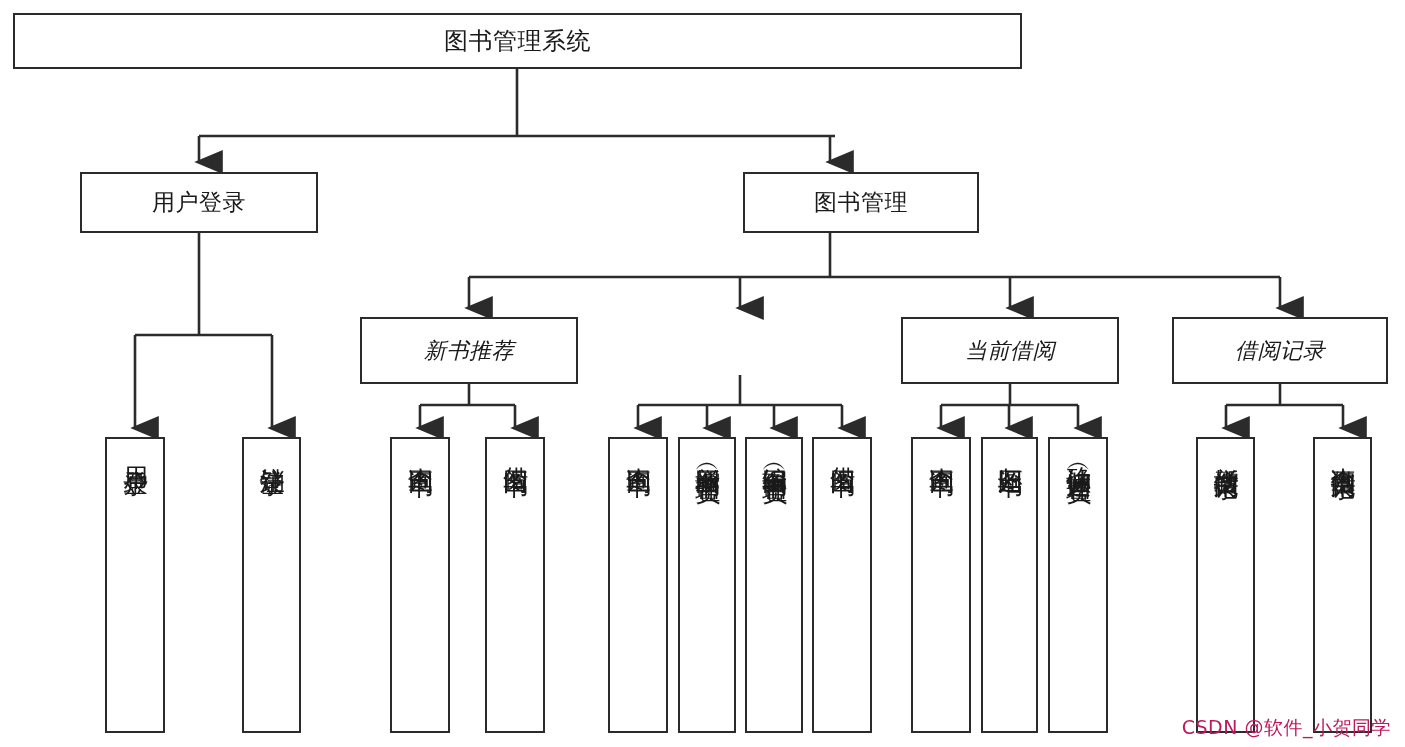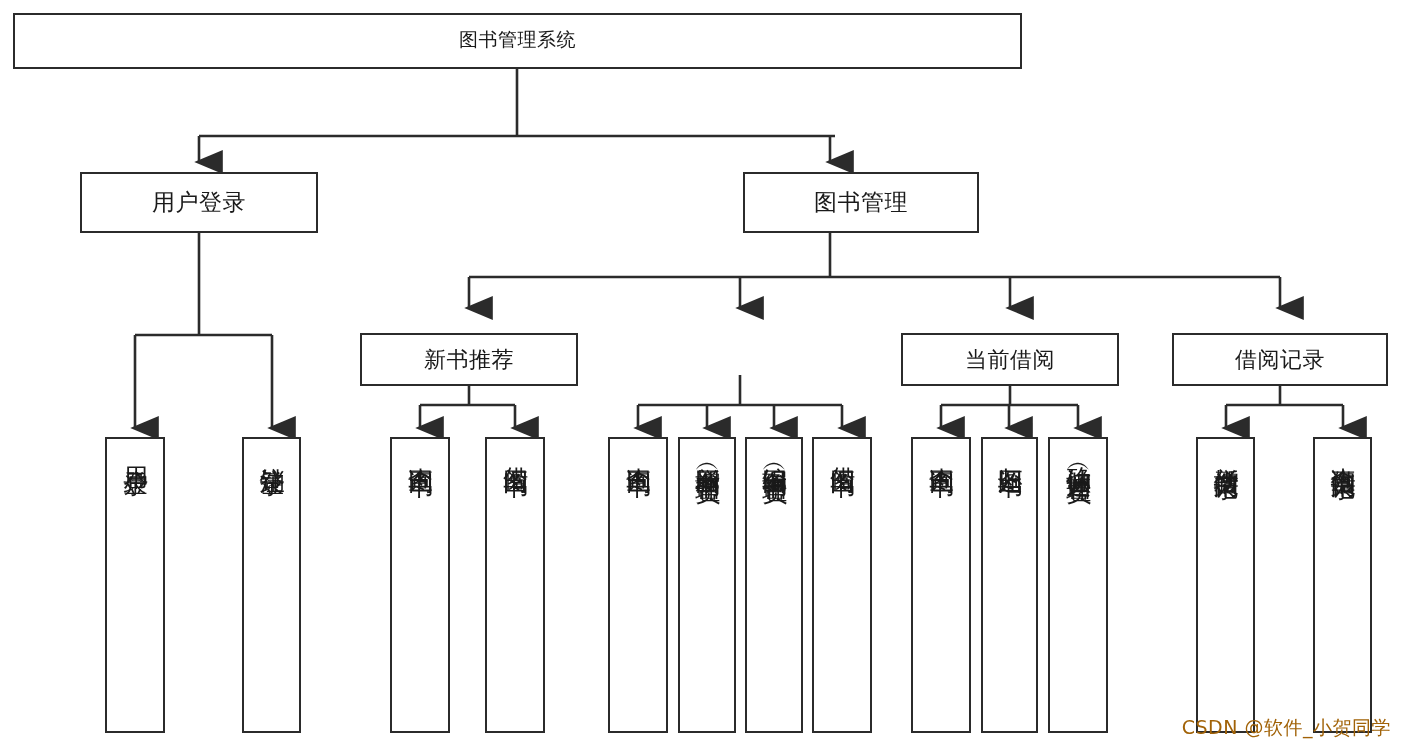--- a/index.html
+++ b/index.html
@@ -43,38 +43,38 @@
     white-space: nowrap;
   }
   
   .node.level-root {
     left: 13px;
     top: 13px;
     width: 1009px;
     height: 56px;
   }
   .node.level-root .node-label {
-    font-size: 19px;
-    font-family: Liberation Mono, monospace;
+    font-size: 24px;
   }
   
   .node.level-one {
     top: 172px;
     height: 61px;
   }
   .node.level-one .node-label {
     font-size: 23px;
   }
   #node-user-login  { left: 80px;  width: 238px; }
   #node-book-manage { left: 711px; width: 236px; margin-left: 32px; }
 
   
   .node.level-two {
-    top: 333px;
-    height: 53px;
+    top: 317px;
+    height: 67px;
+    font-style: italic;
   }
   .node.level-two .node-label {
     font-size: 22px;
   }
   #node-new-book-rec   { left: 360px;  width: 218px; }
   #node-book-borrow    { left: 632px;  width: 218px; }
   #node-current-borrow { left: 901px;  width: 218px; }
   #node-borrow-record  { left: 1172px; width: 216px; }
 
   
@@ -107,21 +107,21 @@
   #leaf-confirm-return  { left: 1048px; width: 60px; }
   #leaf-add-record      { left: 1196px; width: 59px; }
   #leaf-query-record    { left: 1313px; width: 59px; }
 
   
   #watermark {
     position: absolute;
     right: 14px;
     bottom: 6px;
     font-size: 19px;
-    color: #a16207;
+    color: #be185d;
     letter-spacing: 0.5px;
     white-space: nowrap;
   }
 </style>
 </head>
 <body>
 
 <div id="diagram-canvas">
 
   <svg id="connector-layer" viewBox="0 0 1405 747" width="1405" height="747" xmlns="http://www.w3.org/2000/svg">

